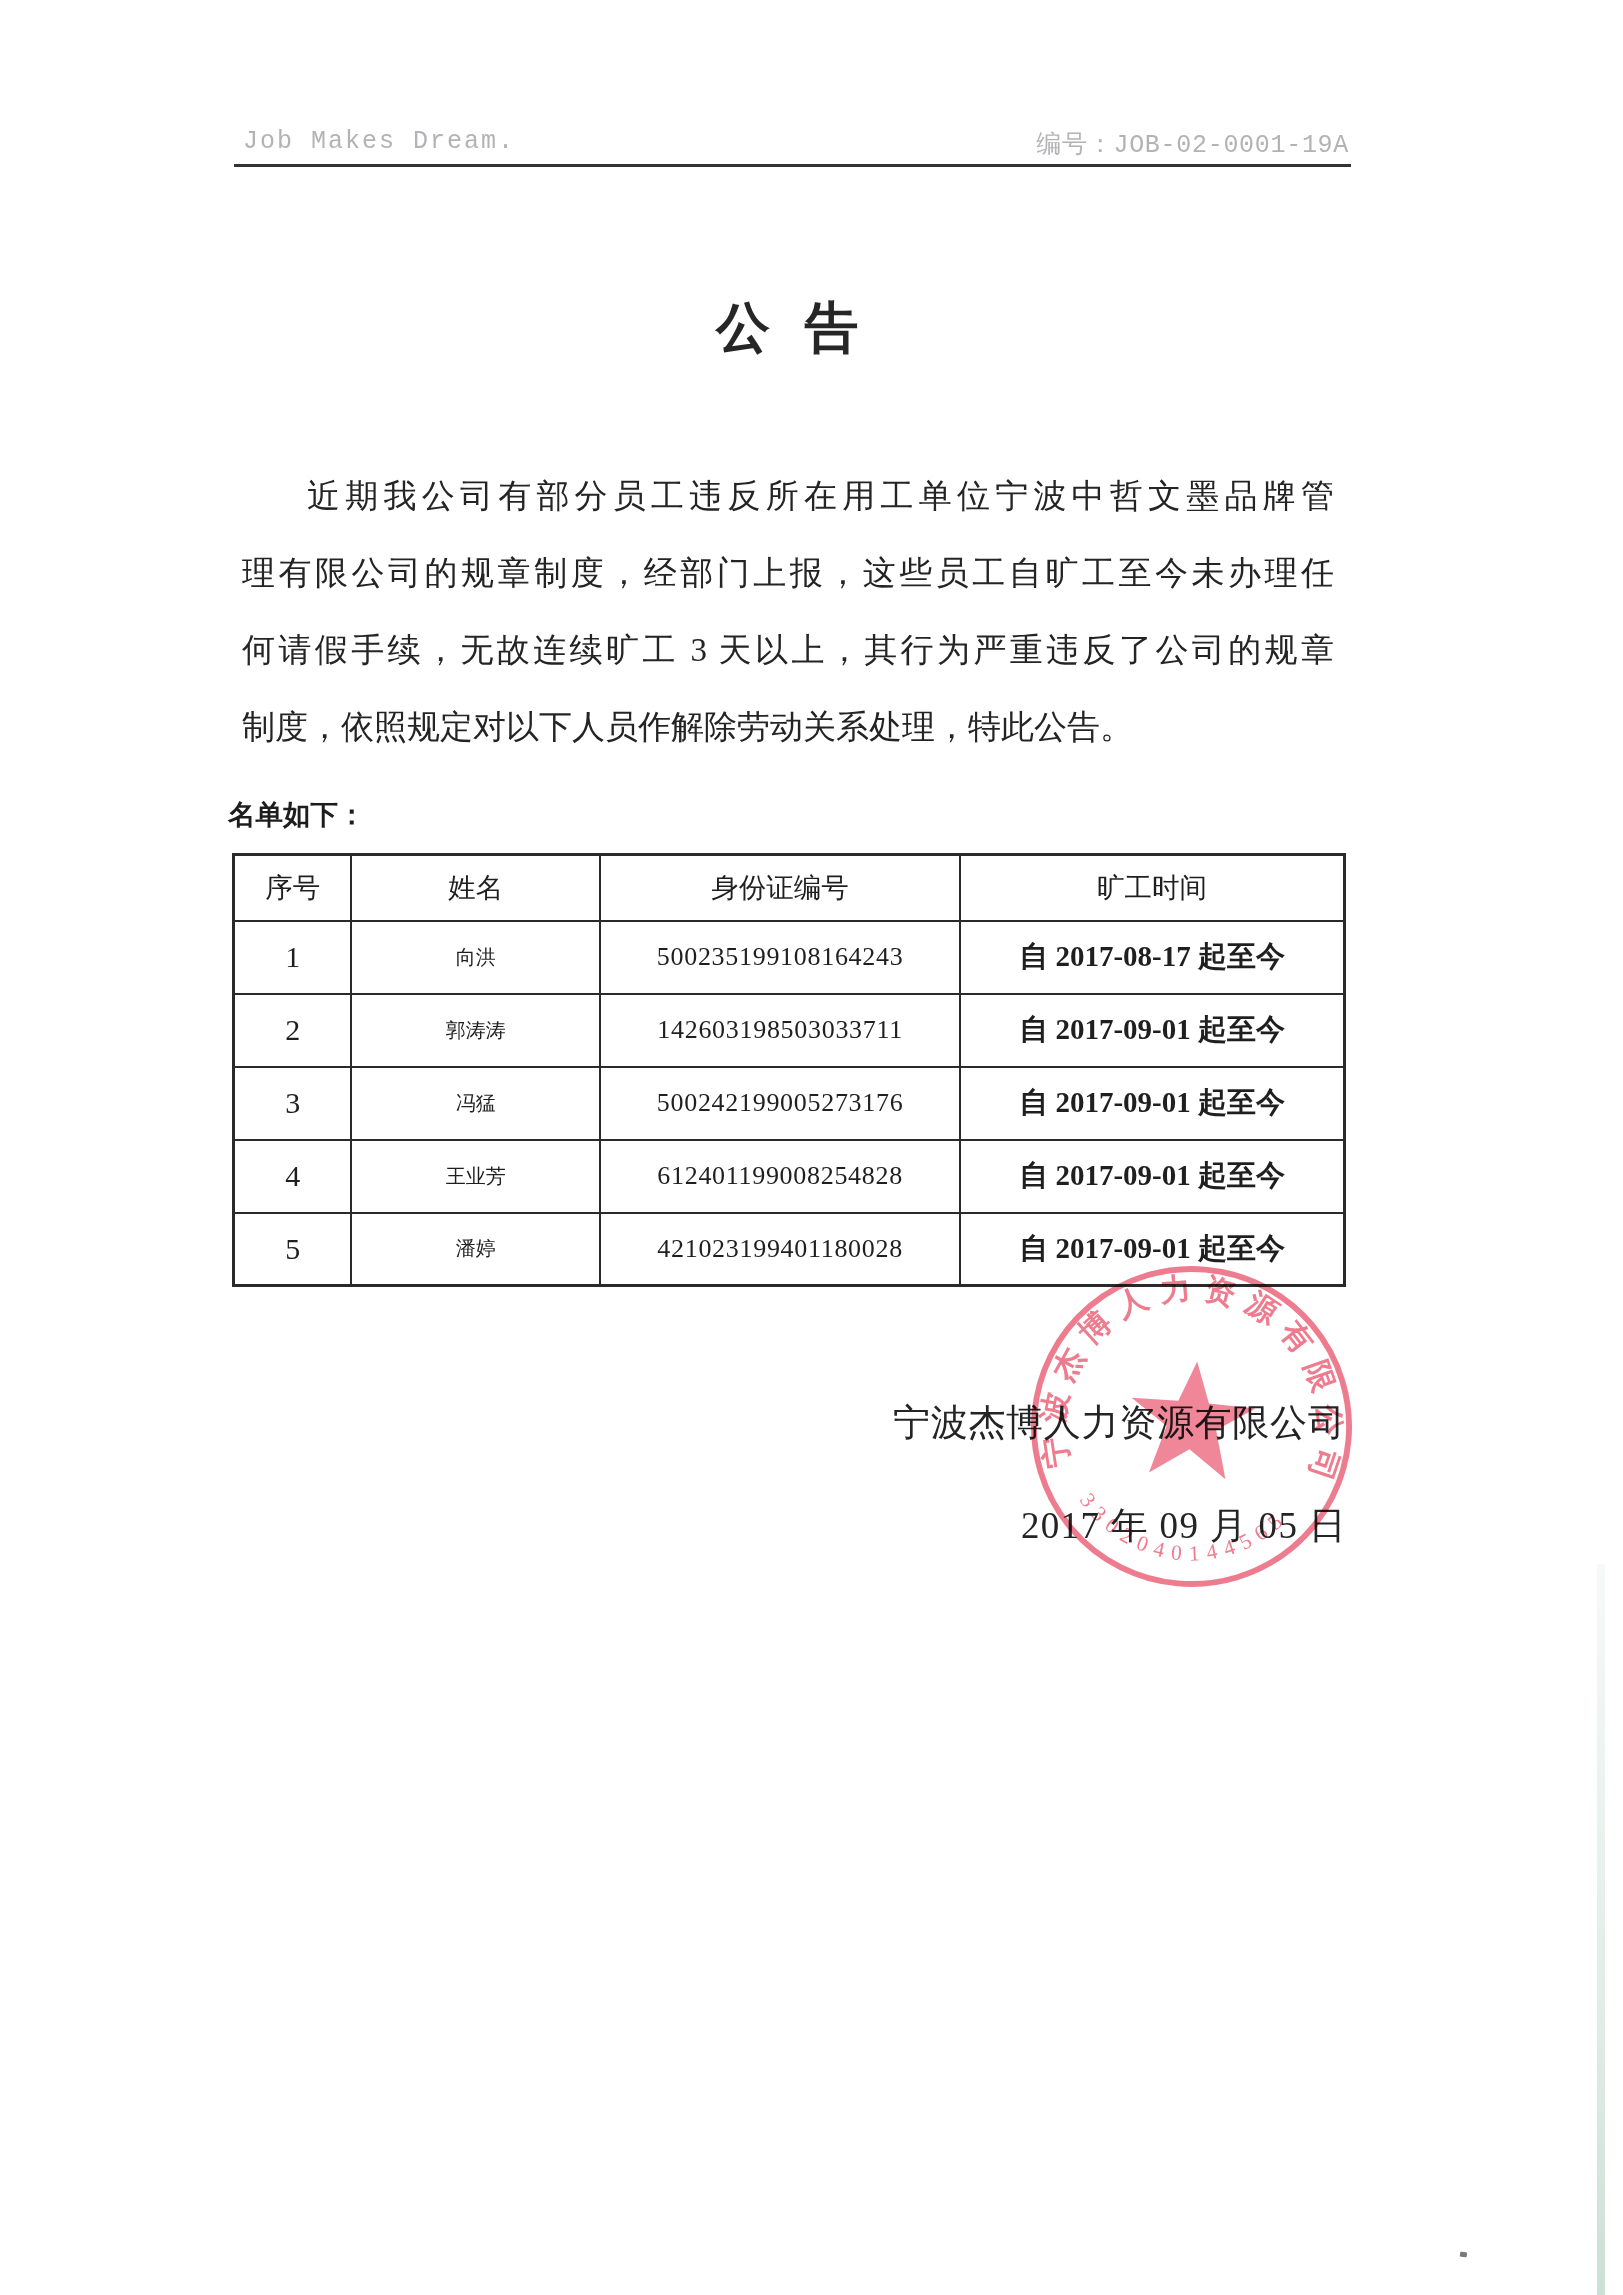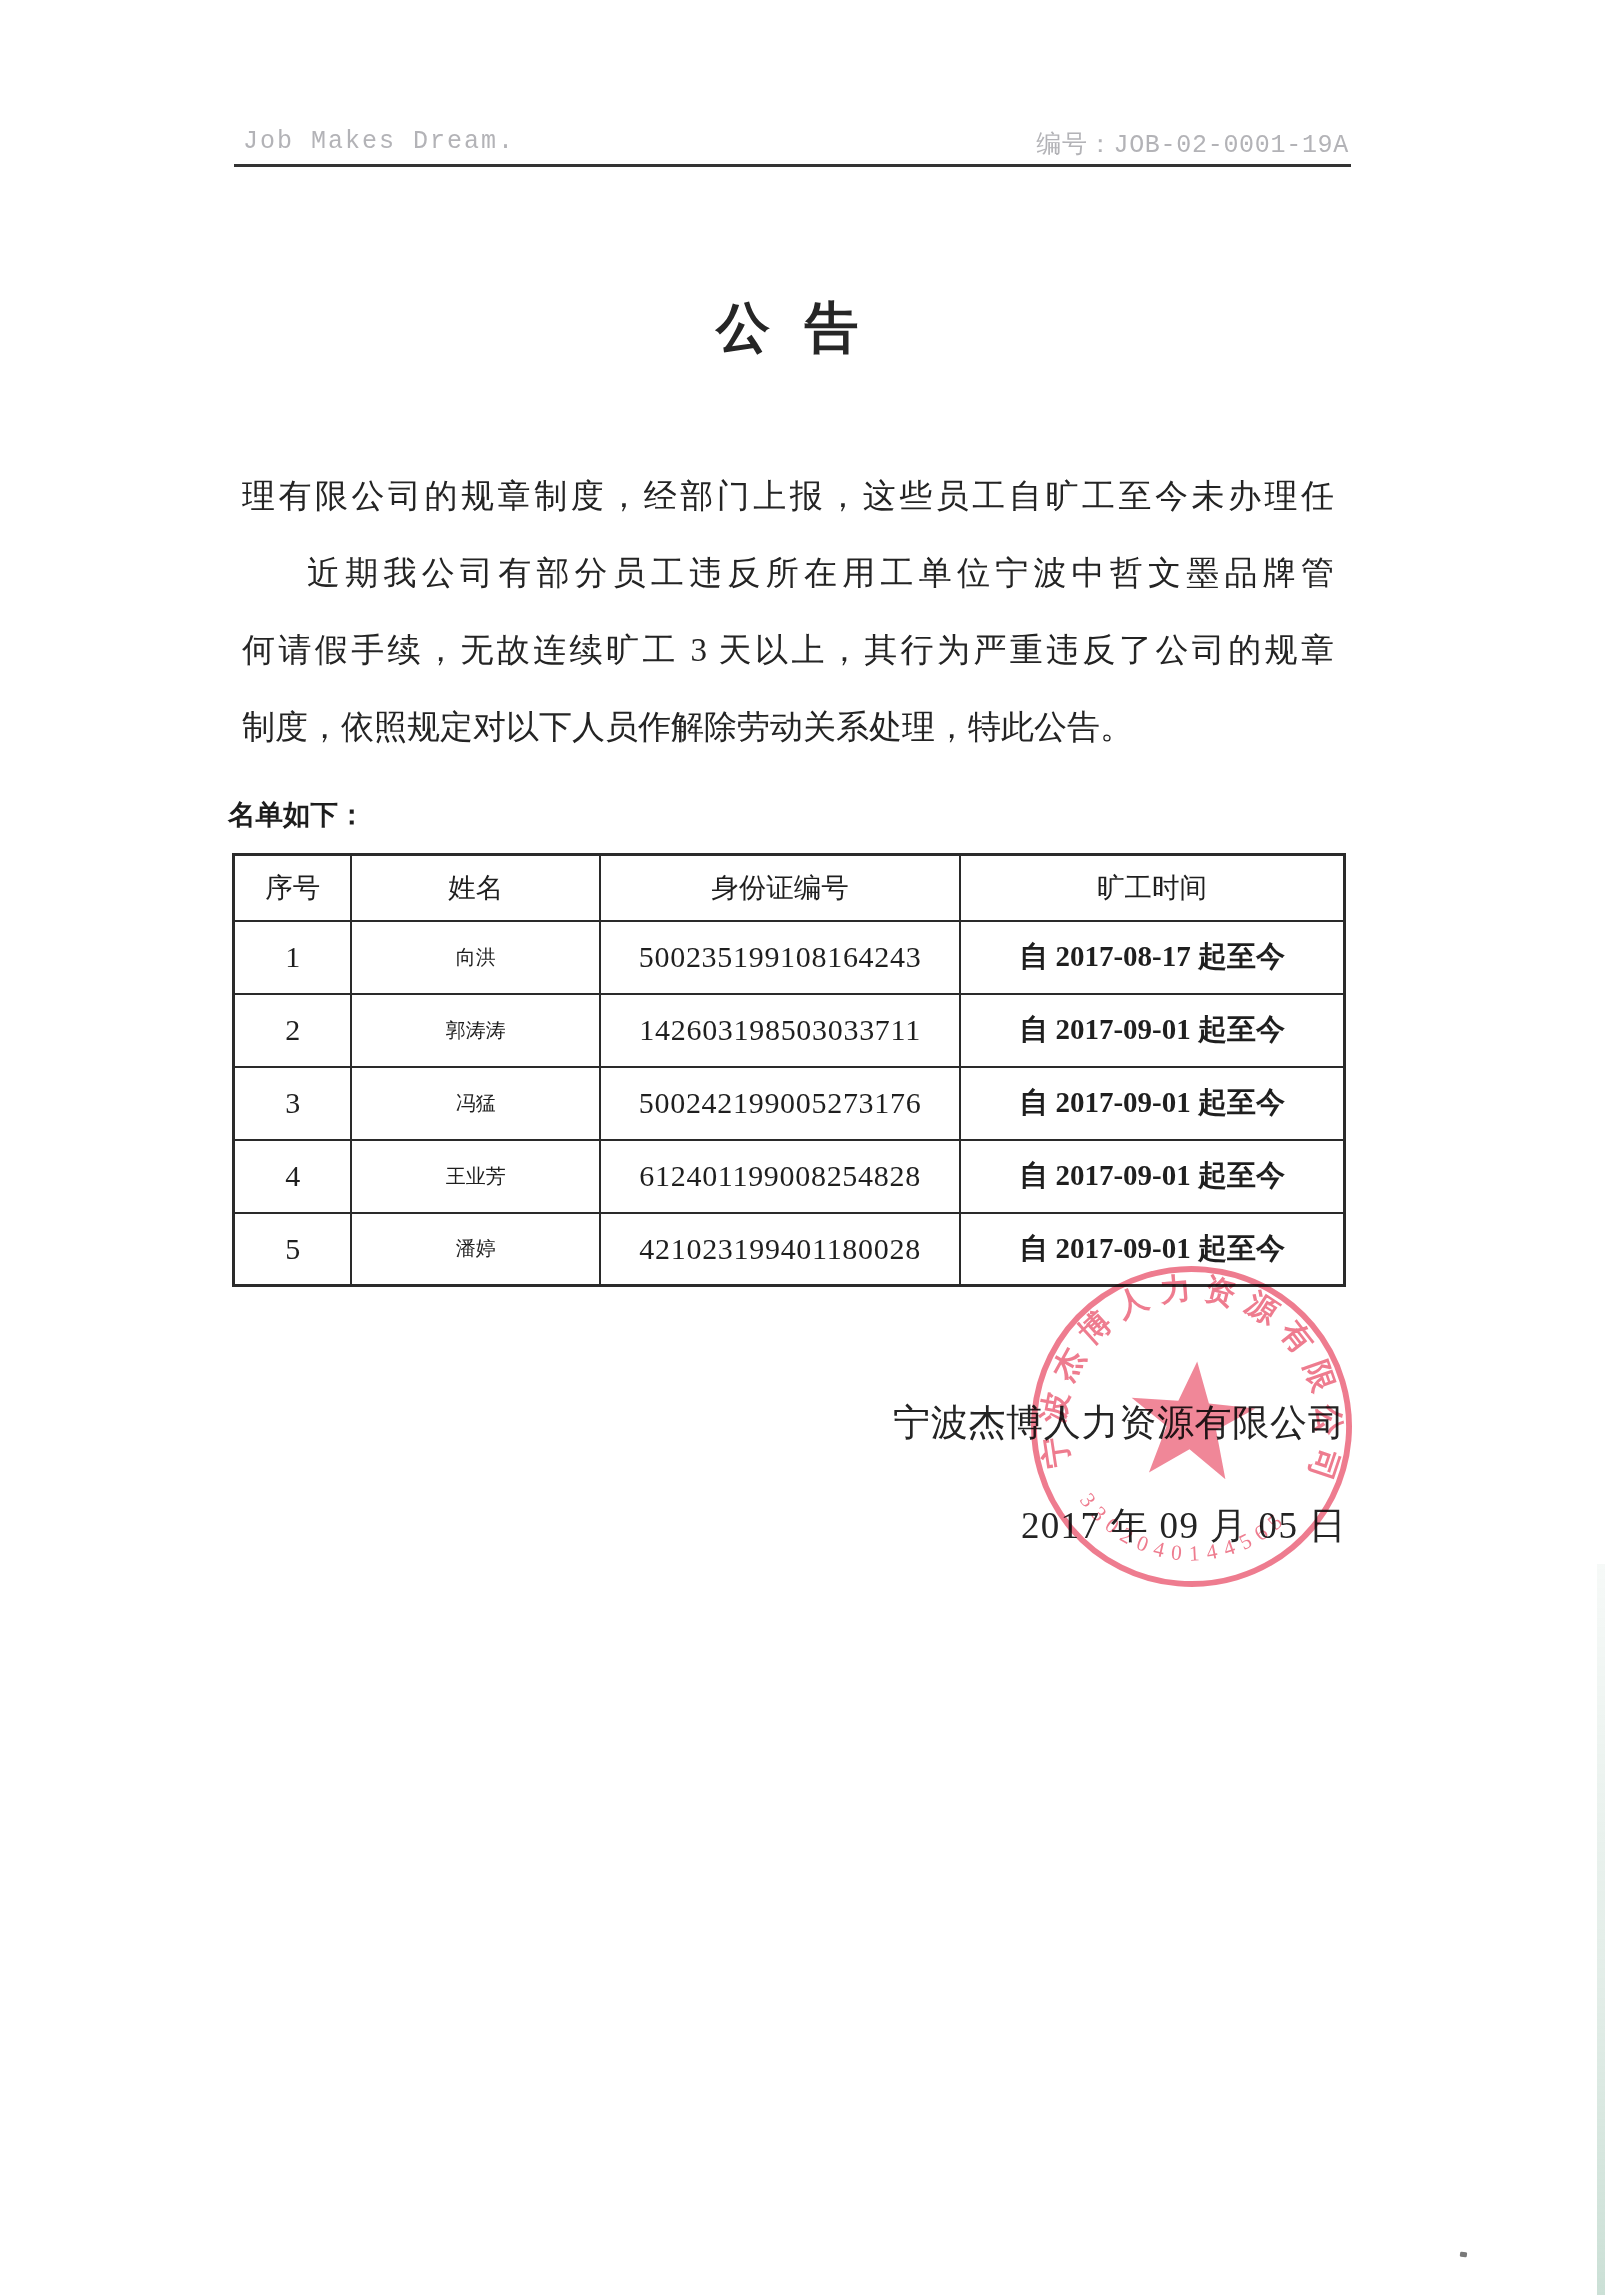--- a/index.html
+++ b/index.html
@@ -78,21 +78,21 @@
   }
   table.roster col.c0 { width: 10.6%; }
   table.roster col.c1 { width: 22.4%; }
   table.roster col.c2 { width: 32.4%; }
   table.roster col.c3 { width: 34.6%; }
   table.roster tr.hrow    { height: 66px; }
   table.roster tr.drow    { height: 73px; }
   table.roster tr.hrow th { font-size: 27.5px; }
   table.roster td.idx     { font-size: 30px; }
   table.roster td.person  { font-size: 20px; }
-  table.roster td.idcard  { font-size: 30px; letter-spacing: 0.7px; }
+  table.roster td.idcard  { font-size: 26px; letter-spacing: 0.7px; }
   table.roster td.period  { font-size: 29px; font-weight: bold; }
 
   
   .sig-company {
     position: absolute; left: 893px; top: 1398px;
     font-size: 37px; letter-spacing: 0.7px; color: #242424;
     white-space: nowrap;
   }
   .sig-date {
     position: absolute; left: 1021px; top: 1501px;
@@ -130,22 +130,22 @@
 
 <div class="page">
 
   <div class="hdr-slogan">Job Makes Dream.</div>
   <div class="hdr-docno">编号：JOB-02-0001-19A</div>
   <div class="hdr-rule"></div>
 
   <div class="doc-title">公 告</div>
 
   <div class="body-par">
+    <div class="body-line first">近期我公司有部分员工违反所在用工单位宁波中哲文墨品牌管</div>
     <div class="body-line">理有限公司的规章制度，经部门上报，这些员工自旷工至今未办理任</div>
-    <div class="body-line first">近期我公司有部分员工违反所在用工单位宁波中哲文墨品牌管</div>
     <div class="body-line">何请假手续，无故连续旷工 3 天以上，其行为严重违反了公司的规章</div>
     <div class="body-line last">制度，依照规定对以下人员作解除劳动关系处理，特此公告。</div>
   </div>
 
   <div class="list-label">名单如下：</div>
 
   <div class="roster-wrap">
     <table class="roster">
       <colgroup>
           <col class="c0">

